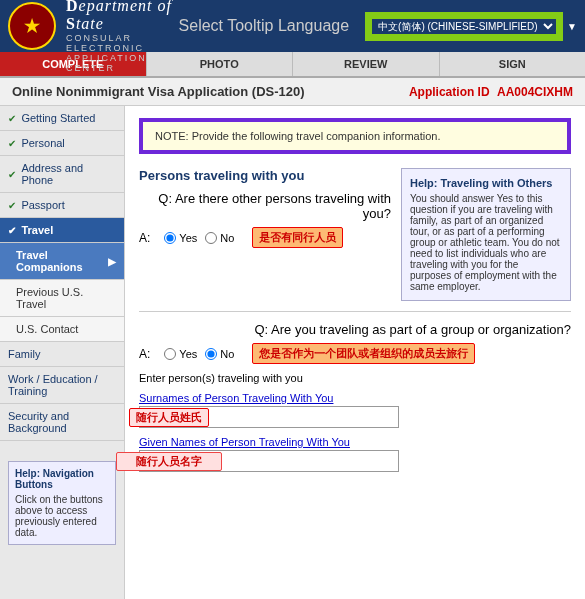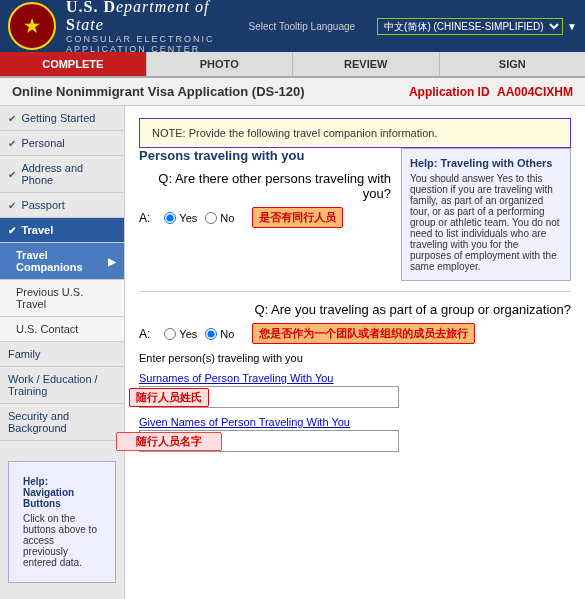--- a/index.html
+++ b/index.html
@@ -5,21 +5,21 @@
     * { margin: 0; padding: 0; box-sizing: border-box; }
     body { font-family: Arial, sans-serif; font-size: 12px; background: #fff; width: 585px; min-height: 599px; overflow-x: hidden; }
 
     
     .header { background: #1a3a6b; display: flex; align-items: center; height: 52px; padding: 0 8px; position: relative; }
     .header-seal { width: 48px; height: 48px; background: #8b0000; border-radius: 50%; display: flex; align-items: center; justify-content: center; color: gold; font-size: 18px; font-weight: bold; border: 2px solid gold; flex-shrink: 0; }
     .header-text { color: white; margin-left: 10px; flex: 1; }
     .header-text .dept-title { font-size: 16px; font-weight: bold; font-family: Georgia, serif; letter-spacing: 1px; }
     .header-text .dept-title span { font-style: italic; font-weight: normal; }
     .header-text .subtext { font-size: 9px; letter-spacing: 2px; color: #ccc; }
-    .tooltip-label { color: #ccc; font-size: 10px; margin-right: 18px; }
+    .tooltip-label { color: #ccc; font-size: 16px; margin-right: 12px; }
 
     
     .nav-bar { display: flex; background: #e5e5e5; border-bottom: 2px solid #aaa; }
     .nav-item { flex: 1; text-align: center; padding: 6px 0; font-size: 11px; font-weight: bold; color: #333; background: #ddd; border-right: 1px solid #bbb; cursor: pointer; }
     .nav-item.active { background: #c41e1e; color: white; }
     .nav-item:last-child { border-right: none; }
 
     
     .app-header { background: #f0f0f0; padding: 6px 12px; display: flex; justify-content: space-between; align-items: center; border-bottom: 1px solid #ccc; }
     .app-title { font-size: 13px; color: #333; font-weight: bold; }
@@ -30,27 +30,27 @@
     .main-layout { display: flex; }
 
     
     .sidebar { width: 125px; background: #e8e8e8; border-right: 1px solid #ccc; min-height: 540px; flex-shrink: 0; }
     .sidebar-item { padding: 6px 8px; font-size: 11px; color: #1a3a6b; border-bottom: 1px solid #ccc; cursor: pointer; display: flex; align-items: center; gap: 3px; }
     .sidebar-item.active-section { background: #2a5a9e; color: white; font-weight: bold; }
     .sidebar-item.active-page { background: #4a7abf; color: white; font-weight: bold; padding-left: 16px; display: flex; align-items: center; justify-content: space-between; }
     .sidebar-item.sub-item { background: #f5f5f5; padding-left: 16px; color: #333; }
     .checkmark { color: #2a7a2a; font-size: 10px; margin-right: 2px; }
     .arrow-right { font-size: 10px; }
-    .help-box { margin: 8px; background: #eef; border: 1px solid #aac; padding: 14px; font-size: 10px; color: #333; margin-top: 20px; }
+    .help-box { margin: 8px; background: #eef; border: 1px solid #aac; padding: 6px; font-size: 10px; color: #333; margin-top: 20px; }
     .help-box .help-title { font-weight: bold; color: #1a3a6b; margin-bottom: 4px; }
 
     
     .content { flex: 1; padding: 12px 14px; }
     .page-title { font-size: 20px; color: #1a3a6b; font-weight: bold; border-bottom: 2px solid #1a3a6b; padding-bottom: 6px; margin-bottom: 10px; }
-    .note-box { background: #fffde0; border: 1px solid #6d28d9; padding: 8px 12px; font-size: 11px; color: #333; margin-bottom: 0; }
+    .note-box { background: #fffde0; border: 4px solid #6d28d9; padding: 8px 12px; font-size: 11px; color: #333; margin-bottom: 14px; }
 
     
     .form-section { margin-bottom: 14px; }
     .section-title { font-size: 13px; font-weight: bold; color: #1a3a6b; margin-bottom: 8px; }
 
     
     .two-col { display: flex; gap: 10px; }
     .left-col { flex: 1; }
     .right-col { width: 170px; background: #f0f0ff; border: 1px solid #aac; padding: 8px; font-size: 10px; color: #333; }
     .right-col .help-title { font-weight: bold; color: #1a3a6b; margin-bottom: 4px; font-size: 11px; }
@@ -80,21 +80,21 @@
 <div class="header">
   <div class="header-seal">★</div>
   <div class="header-text">
     <div class="dept-title">
       U.S. D<span>epartment</span> <span style="font-style:italic">of</span> S<span>tate</span>
     </div>
     <div class="subtext">CONSULAR ELECTRONIC APPLICATION CENTER</div>
   </div>
   <div style="display:flex; align-items:center; gap:4px; margin-left:auto;">
     <span class="tooltip-label">Select Tooltip Language</span>
-    <select style="background:#1a3a6b; color:white; border:1px solid #84cc16; font-size:10px; padding:1px 2px;">
+    <select style="background:#1a3a6b; color:white; border:7px solid #84cc16; font-size:10px; padding:1px 2px;">
       <option>中文(简体) (CHINESE-SIMPLIFIED)</option>
     </select>
     <span style="color:white; font-size:10px;">▼</span>
   </div>
 </div>
 
 <div class="nav-bar">
   <div class="nav-item active">COMPLETE</div>
   <div class="nav-item">PHOTO</div>
   <div class="nav-item">REVIEW</div>

